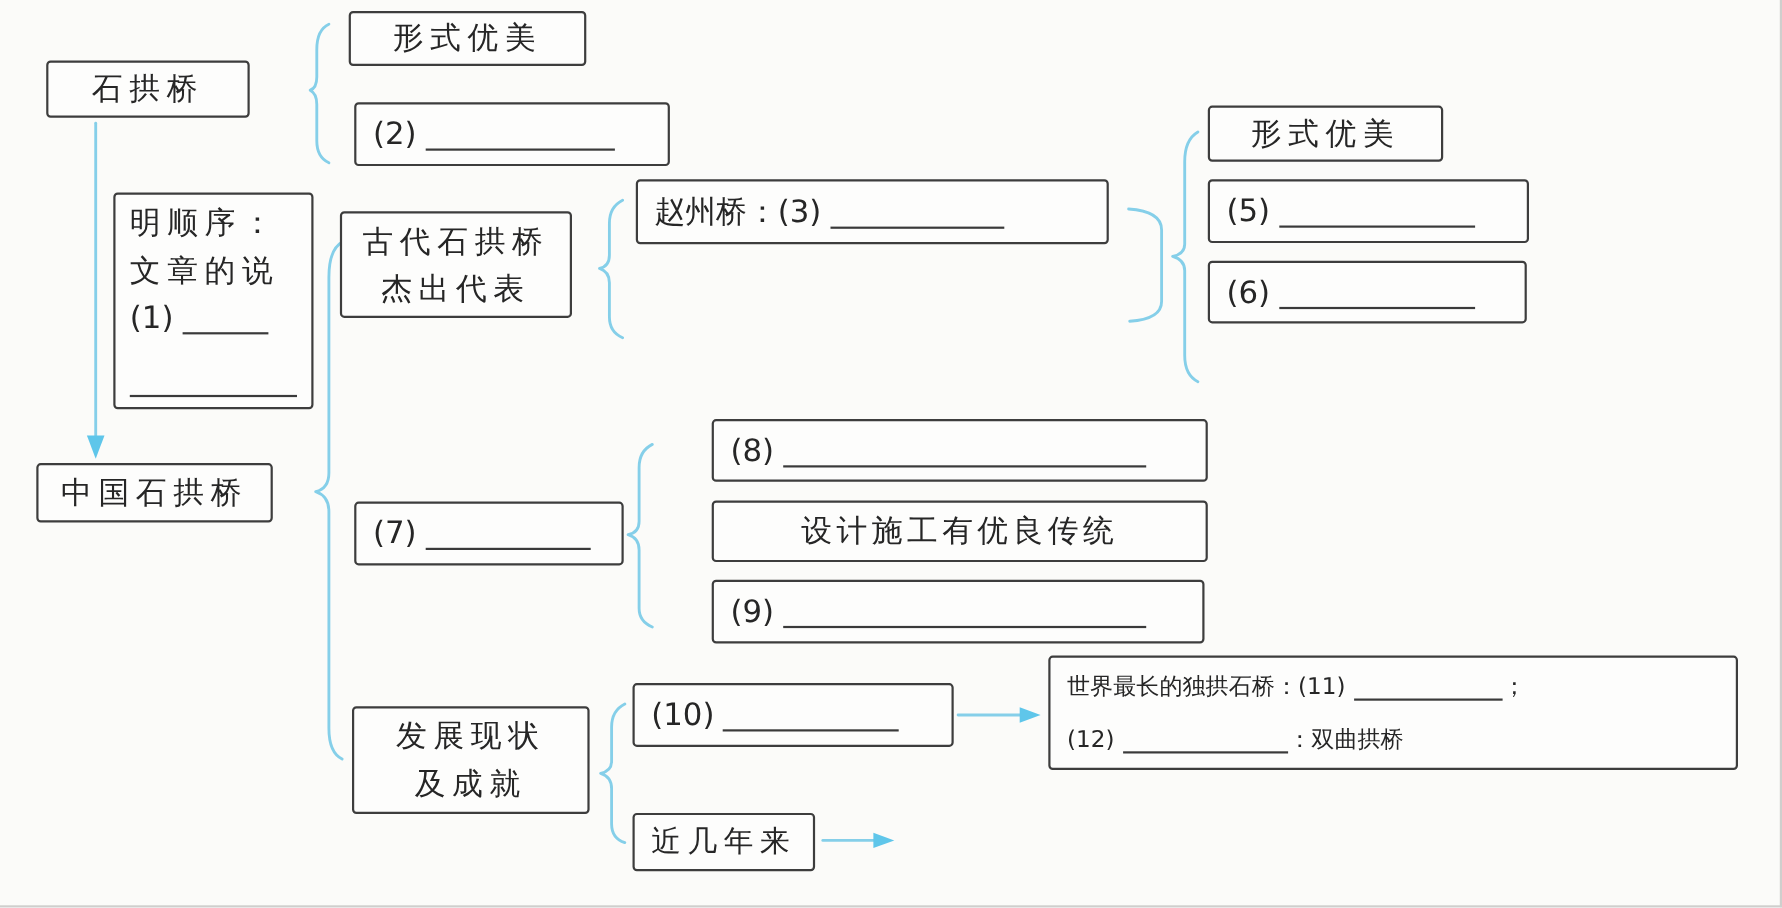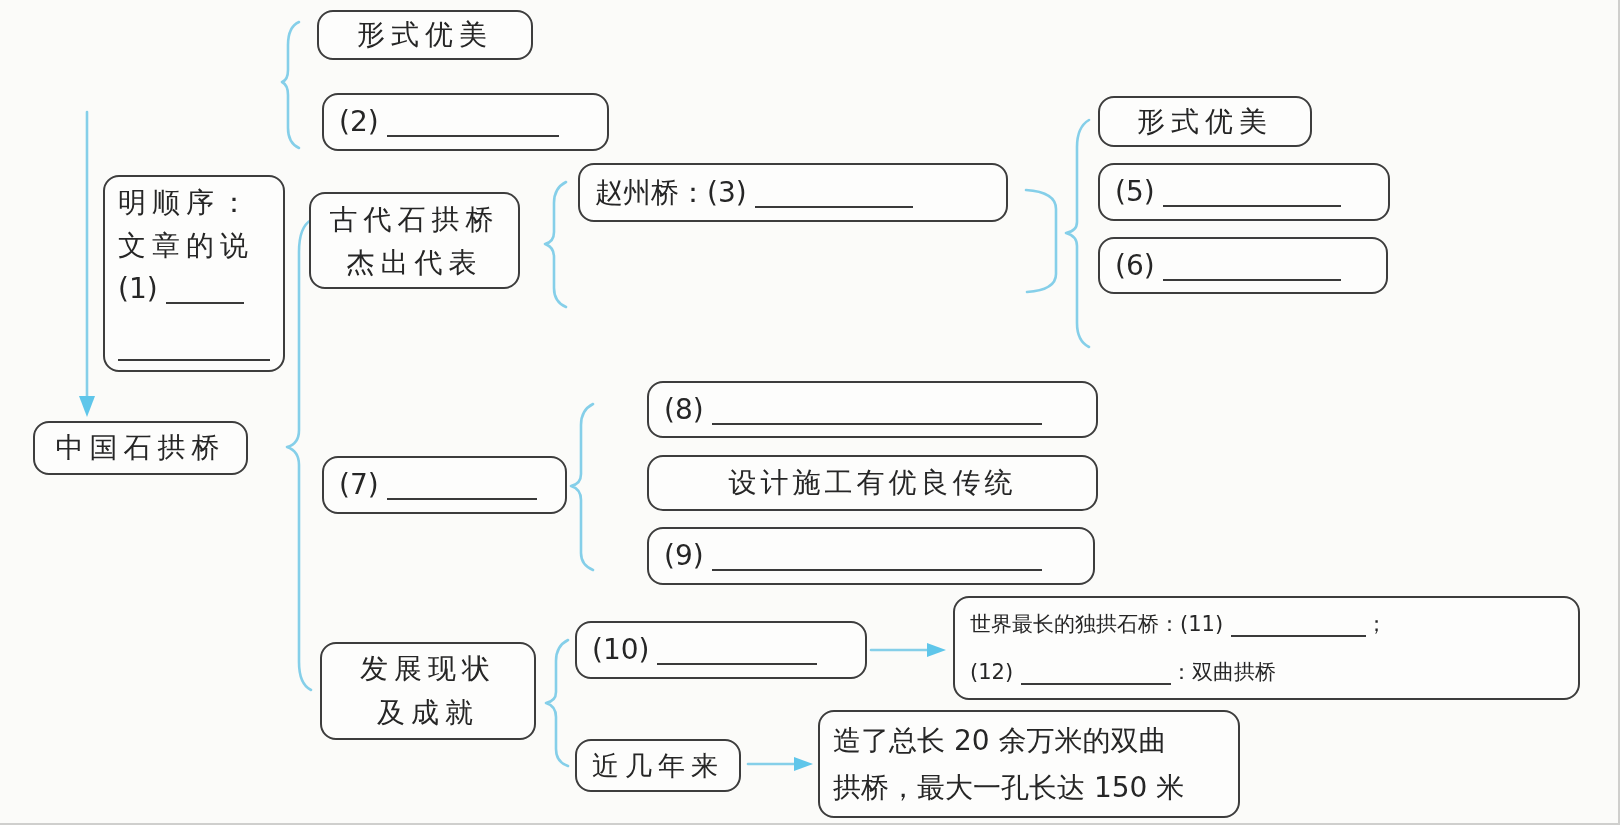--- a/index.html
+++ b/index.html
@@ -6,21 +6,21 @@
   .stage{
     position:relative;width:1620px;height:825px;overflow:hidden;
     background:#fbfbf9;
     border-right:2px solid #cfcfcd;border-bottom:2px solid #cfcfcd;
     box-sizing:border-box;
     font-family:"DejaVu Sans",sans-serif;
     color:#262626;
   }
   .box{
     position:absolute;box-sizing:border-box;
-    border:2.4px solid #3d3d3d;border-radius:16px;background:#fdfdfc;
+    border:2.4px solid #3d3d3d;border-radius:4px;background:#fdfdfc;
     display:flex;flex-direction:column;justify-content:center;
     font-size:28px;line-height:44px;white-space:nowrap;
   }
   .c{align-items:center;text-align:center;}
   .l{align-items:flex-start;padding-left:15px;}
   .ls{letter-spacing:6px;}
   .line{display:block;}
   .blank{
     display:inline-block;height:.9em;margin-left:8px;
     border-bottom:2.3px solid #3a3a3a;vertical-align:-6px;
@@ -54,20 +54,23 @@
 
     <path class="wire" d="M 568,640 Q 556,646 556,661 L 556,692 Q 556,701 546,703 Q 556,706 556,717 L 556,749 Q 556,762 568,766"></path>
 
     <line class="wire" x1="871" y1="650" x2="929" y2="650"></line>
     <polygon class="head" points="946,650 927,643 927,657"></polygon>
 
     <line class="wire" x1="748" y1="764" x2="796" y2="764"></line>
     <polygon class="head" points="813,764 794,757 794,771"></polygon>
   </svg>
 
+  <div class="box c ls" style="left:42px;top:55px;width:185px;height:52px">
+    <span class="line">石拱桥</span>
+  </div>
 
   <div class="box c ls" style="left:317px;top:10px;width:216px;height:50px">
     <span class="line">形式优美</span>
   </div>
 
   <div class="box l" style="left:322px;top:93px;width:287px;height:58px">
     <span class="line">
       <span>(2)</span><span class="blank" style="width:172px"></span>
     </span>
   </div>
@@ -155,18 +158,14 @@
 
   <div class="box l" style="left:953px;top:596px;width:627px;height:104px;line-height:48px;font-size:21px">
     <span class="line">
       <span>世界最长的独拱石桥：(11)</span><span class="blank" style="width:135px"></span><span>；</span>
     </span>
     <span class="line">
       <span>(12)</span><span class="blank" style="width:150px"></span><span>：双曲拱桥</span>
     </span>
   </div>
 
-  <div class="box l" style="left:818px;top:710px;width:422px;height:108px;line-height:47px;font-size:28px;padding-left:13px">
-    <span class="line">造了总长 20 余万米的双曲</span>
-    <span class="line">拱桥，最大一孔长达 150 米</span>
-  </div>
 
 </div>
 
 </body></html>

